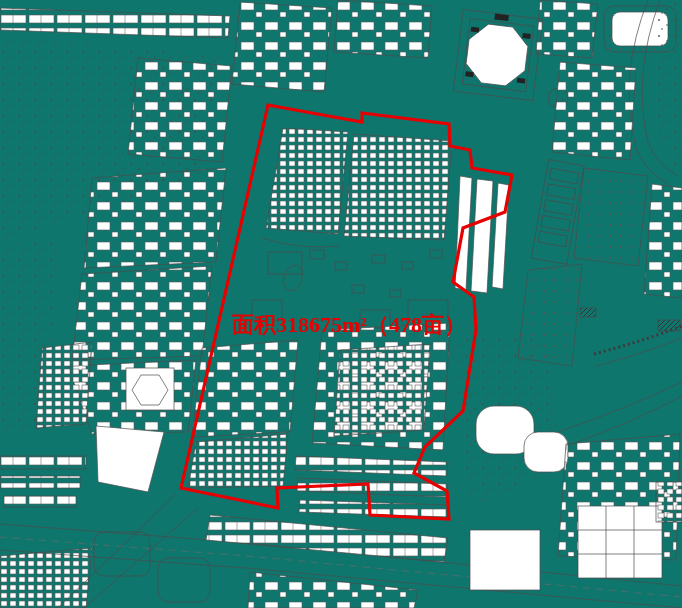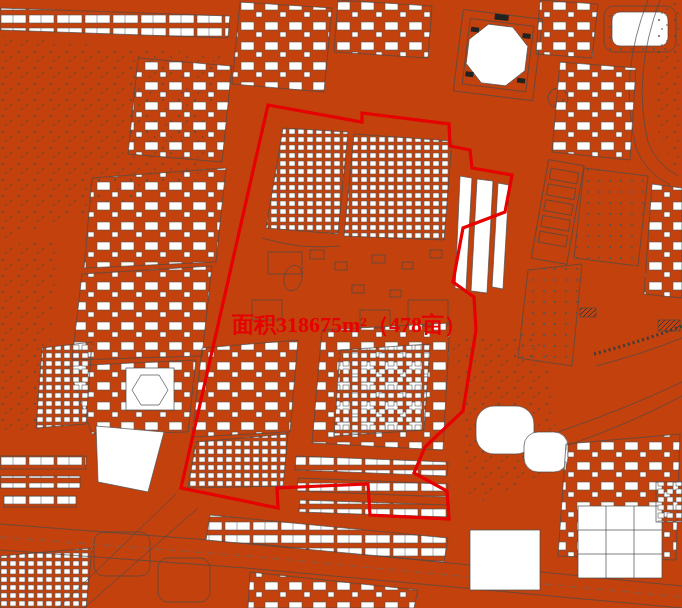--- a/index.html
+++ b/index.html
@@ -1,16 +1,16 @@
 <!DOCTYPE html>
 <html><head>
 <meta charset="utf-8">
 <style>
   html,body{margin:0;padding:0;background:#ffffff;}
-  #stage{position:relative;width:682px;height:608px;background:#c2410c;overflow:hidden;
+  #stage{position:relative;width:682px;height:608px;background:#0f766e;overflow:hidden;
          font-family:"Liberation Serif","DejaVu Serif",serif;}
   svg{display:block;}
   text.area-label{font-weight:bold;font-family:"Liberation Serif","DejaVu Serif",serif;}
 </style>
 </head>
 <body>
 
 <div id="stage">
 <svg width="682" height="608" viewBox="0 0 682 608" xmlns="http://www.w3.org/2000/svg">
   <defs>

